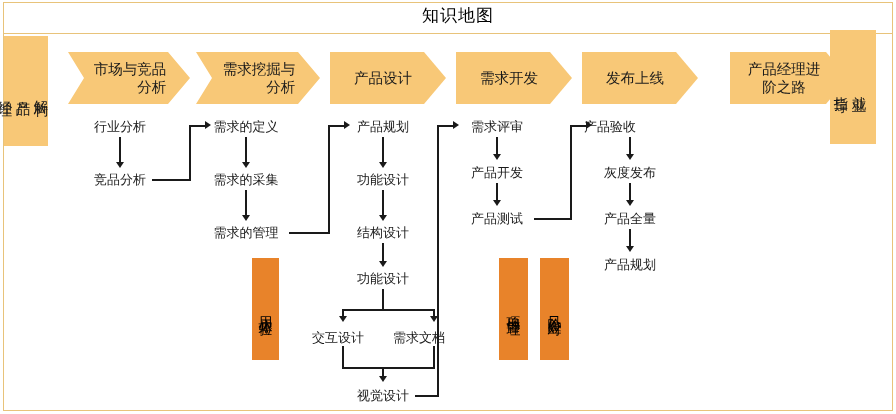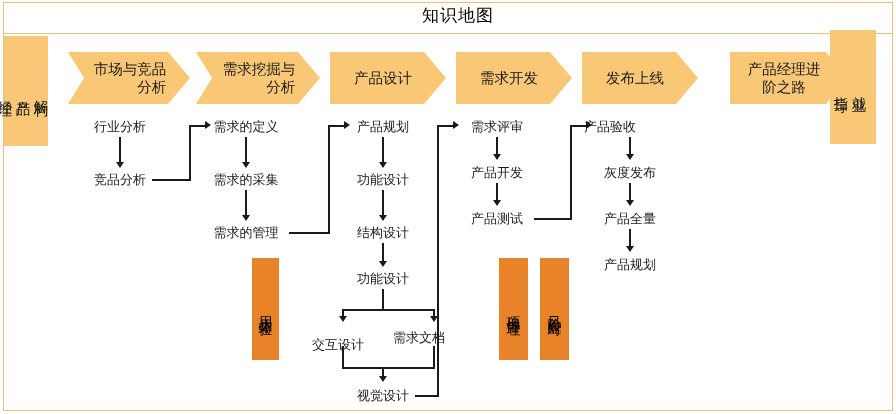--- a/index.html
+++ b/index.html
@@ -178,21 +178,21 @@
 
   <div class="ln h" style="left:289px; top:232px; width:40px;"></div>
   <div class="ln v" style="left:328px; top:125px; height:109px;"></div>
   <div class="ln h" style="left:328px; top:125px; width:18px;"></div>
   <div class="ah right" style="left:344px; top:121px;"></div>
 
   <div class="node" style="left:383px; top:119px;">产品规划</div>
   <div class="node" style="left:383px; top:172px;">功能设计</div>
   <div class="node" style="left:383px; top:225px;">结构设计</div>
   <div class="node" style="left:383px; top:271px;">功能设计</div>
-  <div class="node" style="left:338px; top:330px;margin-top:7px;">交互设计</div>
+  <div class="node" style="left:338px; top:330px;">交互设计</div>
   <div class="node" style="left:419px; top:330px;">需求文档</div>
   <div class="node" style="left:383px; top:388px;">视觉设计</div>
 
   <div class="ln v" style="left:382px; top:137px; height:28px;"></div>
   <div class="ah down" style="left:379px; top:162px;"></div>
   <div class="ln v" style="left:382px; top:190px; height:28px;"></div>
   <div class="ah down" style="left:379px; top:215px;"></div>
   <div class="ln v" style="left:382px; top:243px; height:22px;"></div>
   <div class="ah down" style="left:379px; top:261px;"></div>
 

